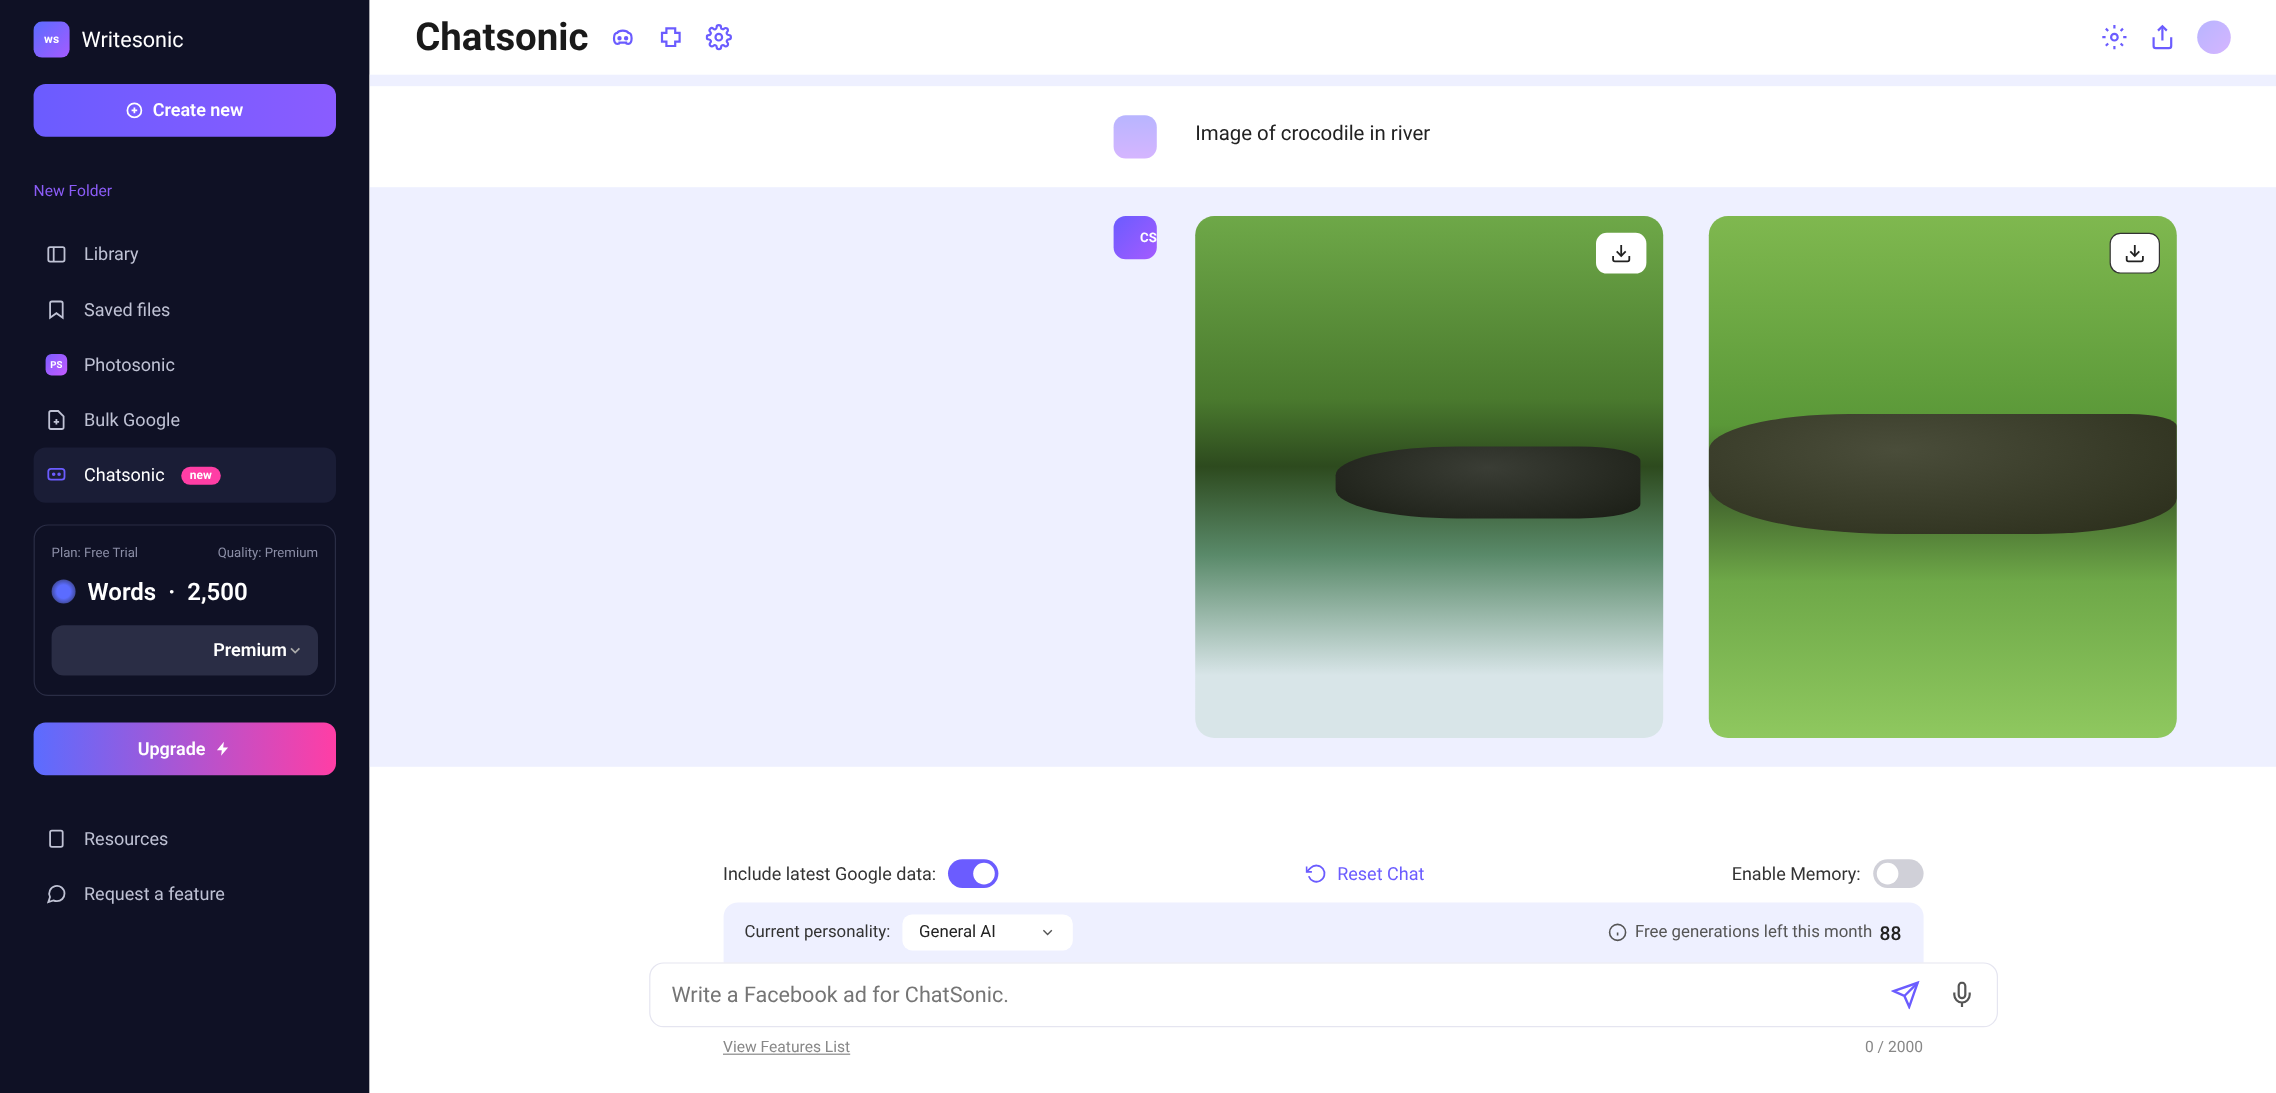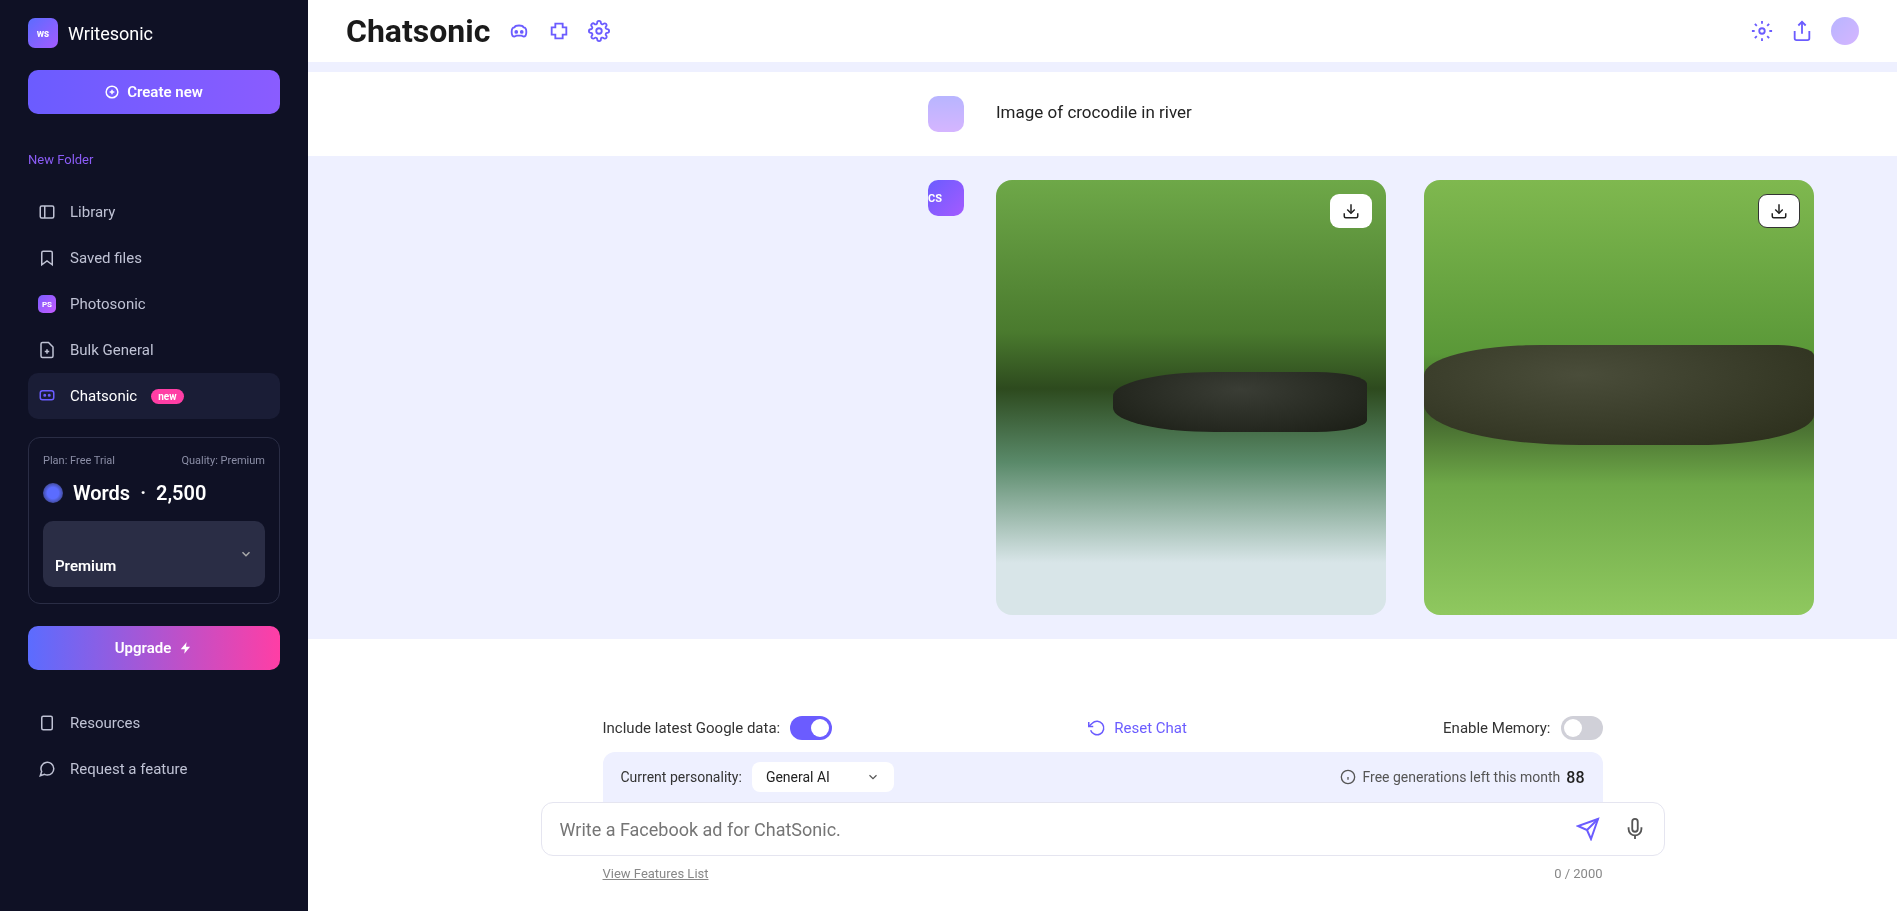--- a/index.html
+++ b/index.html
@@ -28,21 +28,21 @@
 .top-icons { display:flex; gap:18px; color:#6b5cff;}
 .top-icons span{cursor:pointer;}
 .top-right { margin-left:auto; display:flex; align-items:center; gap:18px; color:#6b5cff;}
 .avatar-top { width:28px; height:28px; border-radius:50%; background:linear-gradient(135deg,#b8b5ff,#d5b5ff);}
 .chat-area { flex:1; overflow:auto; background:#fff;}
 .chat-row { display:flex; padding:24px 80px 24px 620px; }
 .chat-row.user { background:#fff;}
 .chat-row.bot { background:#eef0ff;}
 .avatar-slot { width:36px; height:36px; border-radius:10px; flex-shrink:0; margin-right:32px;}
 .avatar-user { background:linear-gradient(180deg,#b8b5ff,#d5b5ff);}
-.avatar-bot { background:linear-gradient(135deg,#6b5cff,#a45bff); display:flex;align-items:center;justify-content:flex-start;color:#fff;font-size:11px;font-weight:700;}
+.avatar-bot { background:linear-gradient(135deg,#6b5cff,#a45bff); display:flex;align-items:center;justify-content:flex-end;color:#fff;font-size:11px;font-weight:700;}
 .msg-text { font-size:17px; color:#222; padding-top:6px;}
 .img-grid { display:flex; gap:38px;}
 .gen-img { width:390px; height:435px; border-radius:16px; position:relative; overflow:hidden;}
 .img-bg1 { background:linear-gradient(180deg,#6ea848 0%,#4a7a2e 35%,#2d4a1e 48%,#5a8a6a 65%,#d8e5e8 88%); }
 .img-bg2 { background:linear-gradient(180deg,#7fb84f 0%,#5a9838 40%,#3d5d2a 52%,#6ea848 70%,#8fc85f 100%); }
 .croc-body1 { position:absolute; bottom:42%; left:30%; width:65%; height:60px; background:radial-gradient(ellipse at 50% 30%,#3a3d35,#1a1d15); border-radius:40% 20% 20% 40%; }
 .croc-body2 { position:absolute; top:38%; left:0; width:100%; height:100px; background:radial-gradient(ellipse at 40% 30%,#4a4d3a,#2a2d1a); border-radius:30% 10% 30% 40%; }
 .dl-btn { position:absolute; top:14px; right:14px; width:42px; height:34px; background:#fff; border-radius:9px; display:flex; align-items:center; justify-content:center; cursor:pointer;}
 .dl-btn.boxed{border:1.5px solid #333;}
 .bottom-panel { padding:18px 0 30px 0; background:#fff; display:flex; flex-direction:column; align-items:center;}
@@ -110,21 +110,21 @@
     <span>Photosonic</span>
   </div>
   <div class="nav-item">
     <span class="nav-icon">
         <svg width="18" height="18" viewBox="0 0 24 24" fill="none" stroke="#bfc2d4" stroke-width="2">
           <path d="M14 2H6a2 2 0 0 0-2 2v16a2 2 0 0 0 2 2h12a2 2 0 0 0 2-2V8z"></path>
           <line x1="12" y1="11" x2="12" y2="17"></line>
           <line x1="9" y1="14" x2="15" y2="14"></line>
         </svg>
       </span>
-    <span>Bulk General</span>
+    <span>Bulk Google</span>
   </div>
   <div class="nav-item active">
     <span class="nav-icon">
         <svg width="18" height="18" viewBox="0 0 24 24" fill="none" stroke="#6b5cff" stroke-width="2">
           <rect x="3" y="5" width="18" height="12" rx="3"></rect>
           <circle cx="9" cy="11" r="1" fill="#6b5cff"></circle>
           <circle cx="15" cy="11" r="1" fill="#6b5cff"></circle>
         </svg>
       </span>
     <span>Chatsonic</span>
@@ -136,21 +136,21 @@
       <span>Plan: Free Trial</span>
       <span>Quality: Premium</span>
     </div>
     <div class="words-row">
       <span class="dot-icon"></span>
       <span>Words</span>
       <span>·</span>
       <span>2,500</span>
     </div>
     <button class="premium-btn">
-      <span style="flex:1;text-align:left;margin-top:24px;">Premium</span>
+      <span style="flex:1;text-align:right;">Premium</span>
       <span>
           <svg width="14" height="14" viewBox="0 0 24 24" fill="none" stroke="#aaa" stroke-width="2.5">
             <polyline points="6 9 12 15 18 9"></polyline>
           </svg>
         </span>
     </button>
   </div>
 
   <button class="upgrade-btn">
     <span>Upgrade</span>

